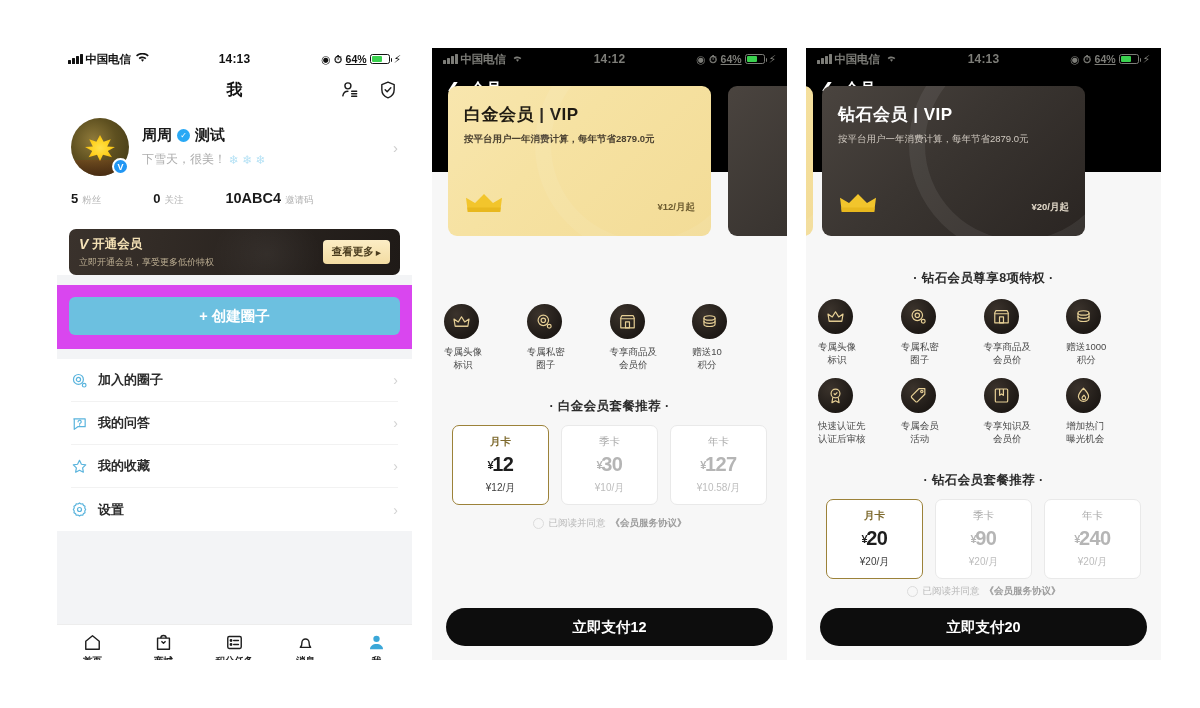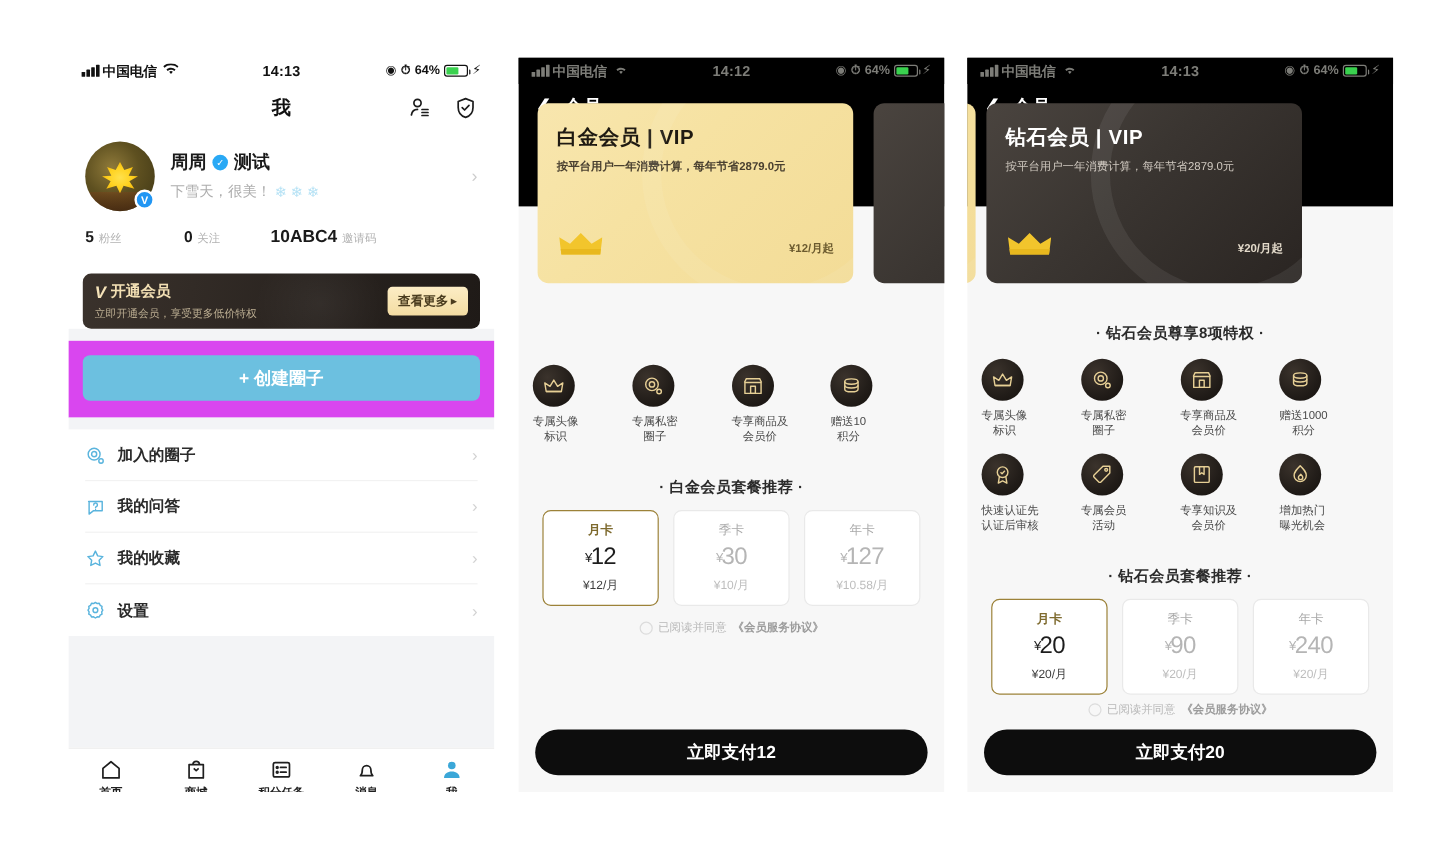--- a/index.html
+++ b/index.html
@@ -40,21 +40,21 @@
   .sb-wifi { margin-left:2px; font-size:11px; }
   .sb-time { position:absolute; left:50%; transform:translateX(-50%); font-size:12px; letter-spacing:.2px;}
   .sb-right { margin-left:auto; display:flex; align-items:center; gap:3.5px; font-size:10.5px;}
   .sb-batt {
     width:20px; height:10px; border:1px solid currentColor; border-radius:2.5px;
     position:relative; display:flex; align-items:center; padding:1px;
   }
   .sb-batt::after{content:''; position:absolute; right:-3px; top:3px; width:1.5px; height:4px;
     background: currentColor; border-radius:0 1px 1px 0;}
   .sb-batt > span { display:block; height:100%; width:64%; background:#3ad14f; border-radius:1px; }
-  .sb-pct { font-size:10.5px; }
+  .sb-pct { font-size:10.5px;text-decoration:underline; }
 
   
   .p1-header {
     height: 40px; display:flex; align-items:center; padding:0 14px;
     background:#fff; position:relative;
   }
   .p1-title { position:absolute; left:50%; transform:translateX(-50%);
     font-size:16px; font-weight:bold; color:#111;}
   .p1-actions { margin-left:auto; display:flex; align-items:center; gap:18px;}
   .icon-btn { width:20px; height:20px; color:#1c1c1c; display:block;}
@@ -196,21 +196,21 @@
   .priv-lbl { font-size:9.5px; color:#4a4a4a; text-align:center; line-height:1.35; white-space:pre-line; }
 
   .plans { display:flex; gap:12px; padding: 10px 20px 0 20px; }
   .plan {
     flex:1; border-radius:7px; border:1px solid #e9e9e9; background:#fff;
     padding: 9px 0 9px 0; text-align:center;
   }
   .plan.sel { border:1.5px solid #9c8239; }
   .plan .pn { font-size:10.5px; color:#a9a9a9; }
   .plan.sel .pn { color:#7e6a2e; font-weight:bold; }
-  .plan .pp { font-size:20px; font-weight:normal; color:#b5b5b5; margin-top:4px; letter-spacing:-.5px; }
+  .plan .pp { font-size:20px; font-weight:bold; color:#b5b5b5; margin-top:4px; letter-spacing:-.5px; }
   .plan .pp .cur { font-size:11px; vertical-align:2px; margin-right:-1px; }
   .plan.sel .pp { color:#1d1d1d; }
   .plan .pu { font-size:10px; color:#bdbdbd; margin-top:5px; }
   .plan.sel .pu { color:#3d3d3d; }
 
   .agree { display:flex; align-items:center; justify-content:center; gap:5px; margin-top:12px; }
   .agree .box { width:11px; height:11px; border-radius:50%; border:1px solid #dcdcdc; }
   .agree .tx { font-size:9.5px; color:#b8b8b8; }
   .agree .lk { font-size:9.5px; color:#9c9c9c; font-weight:bold; }
 

